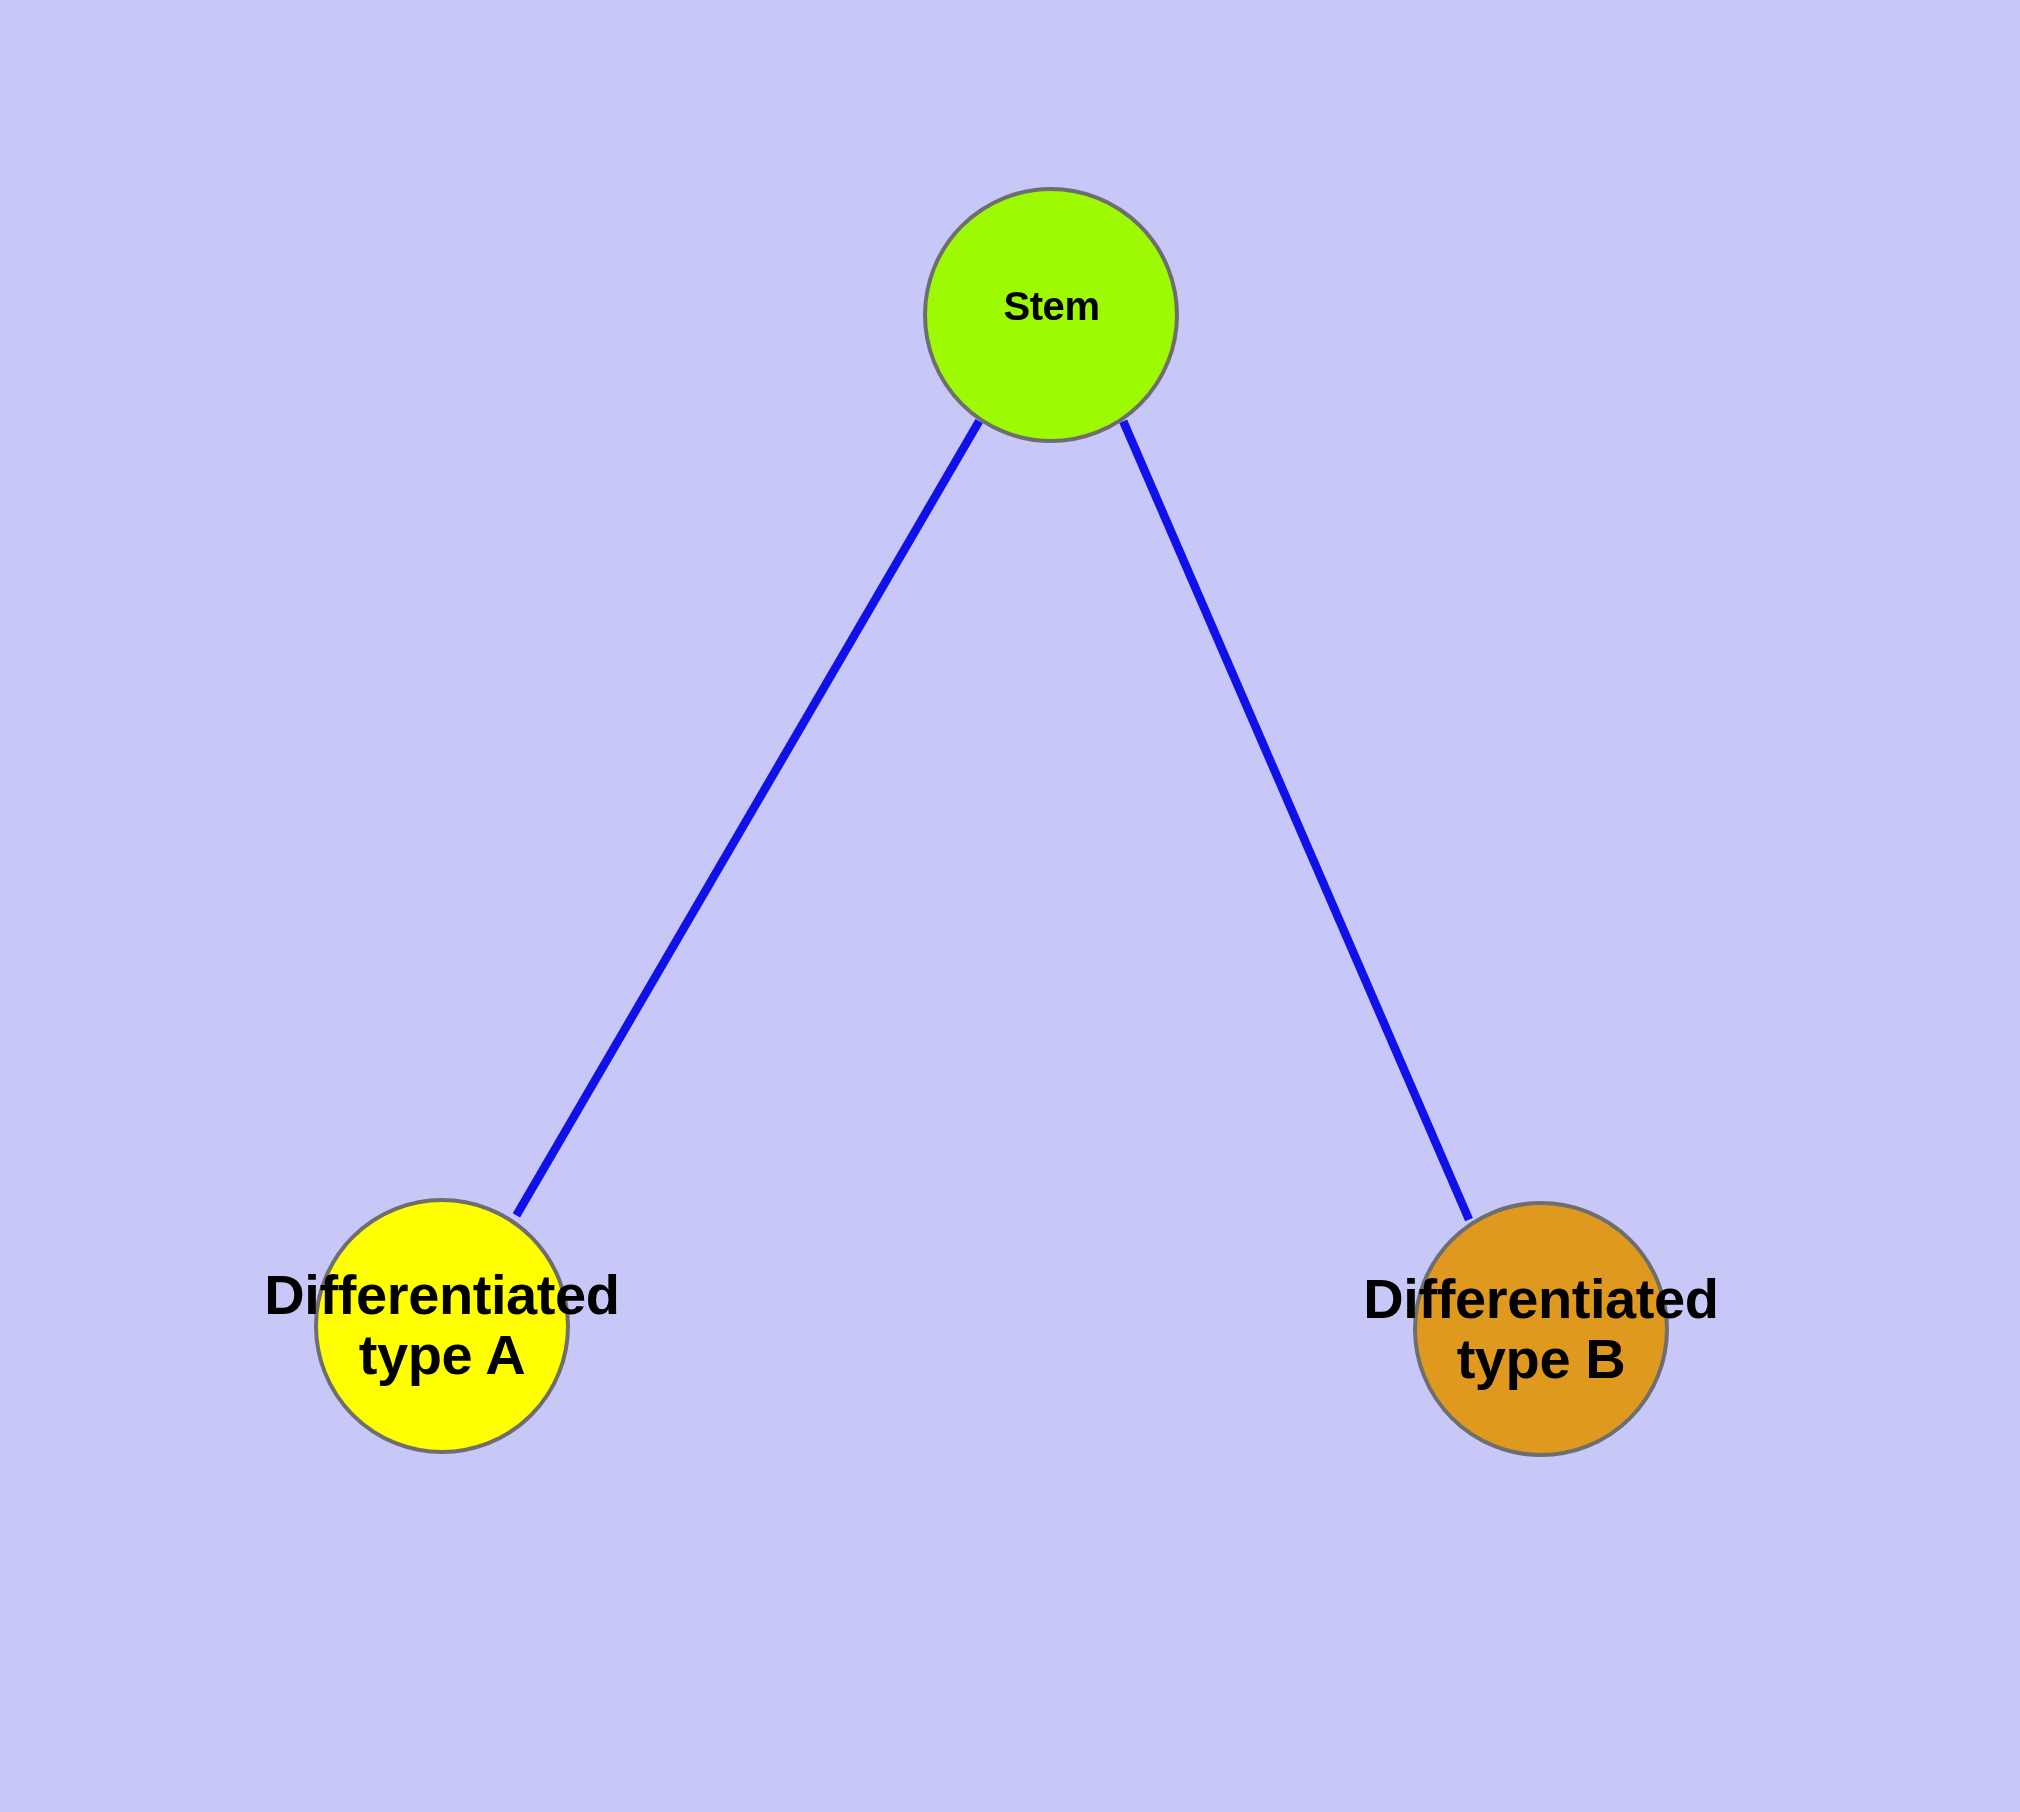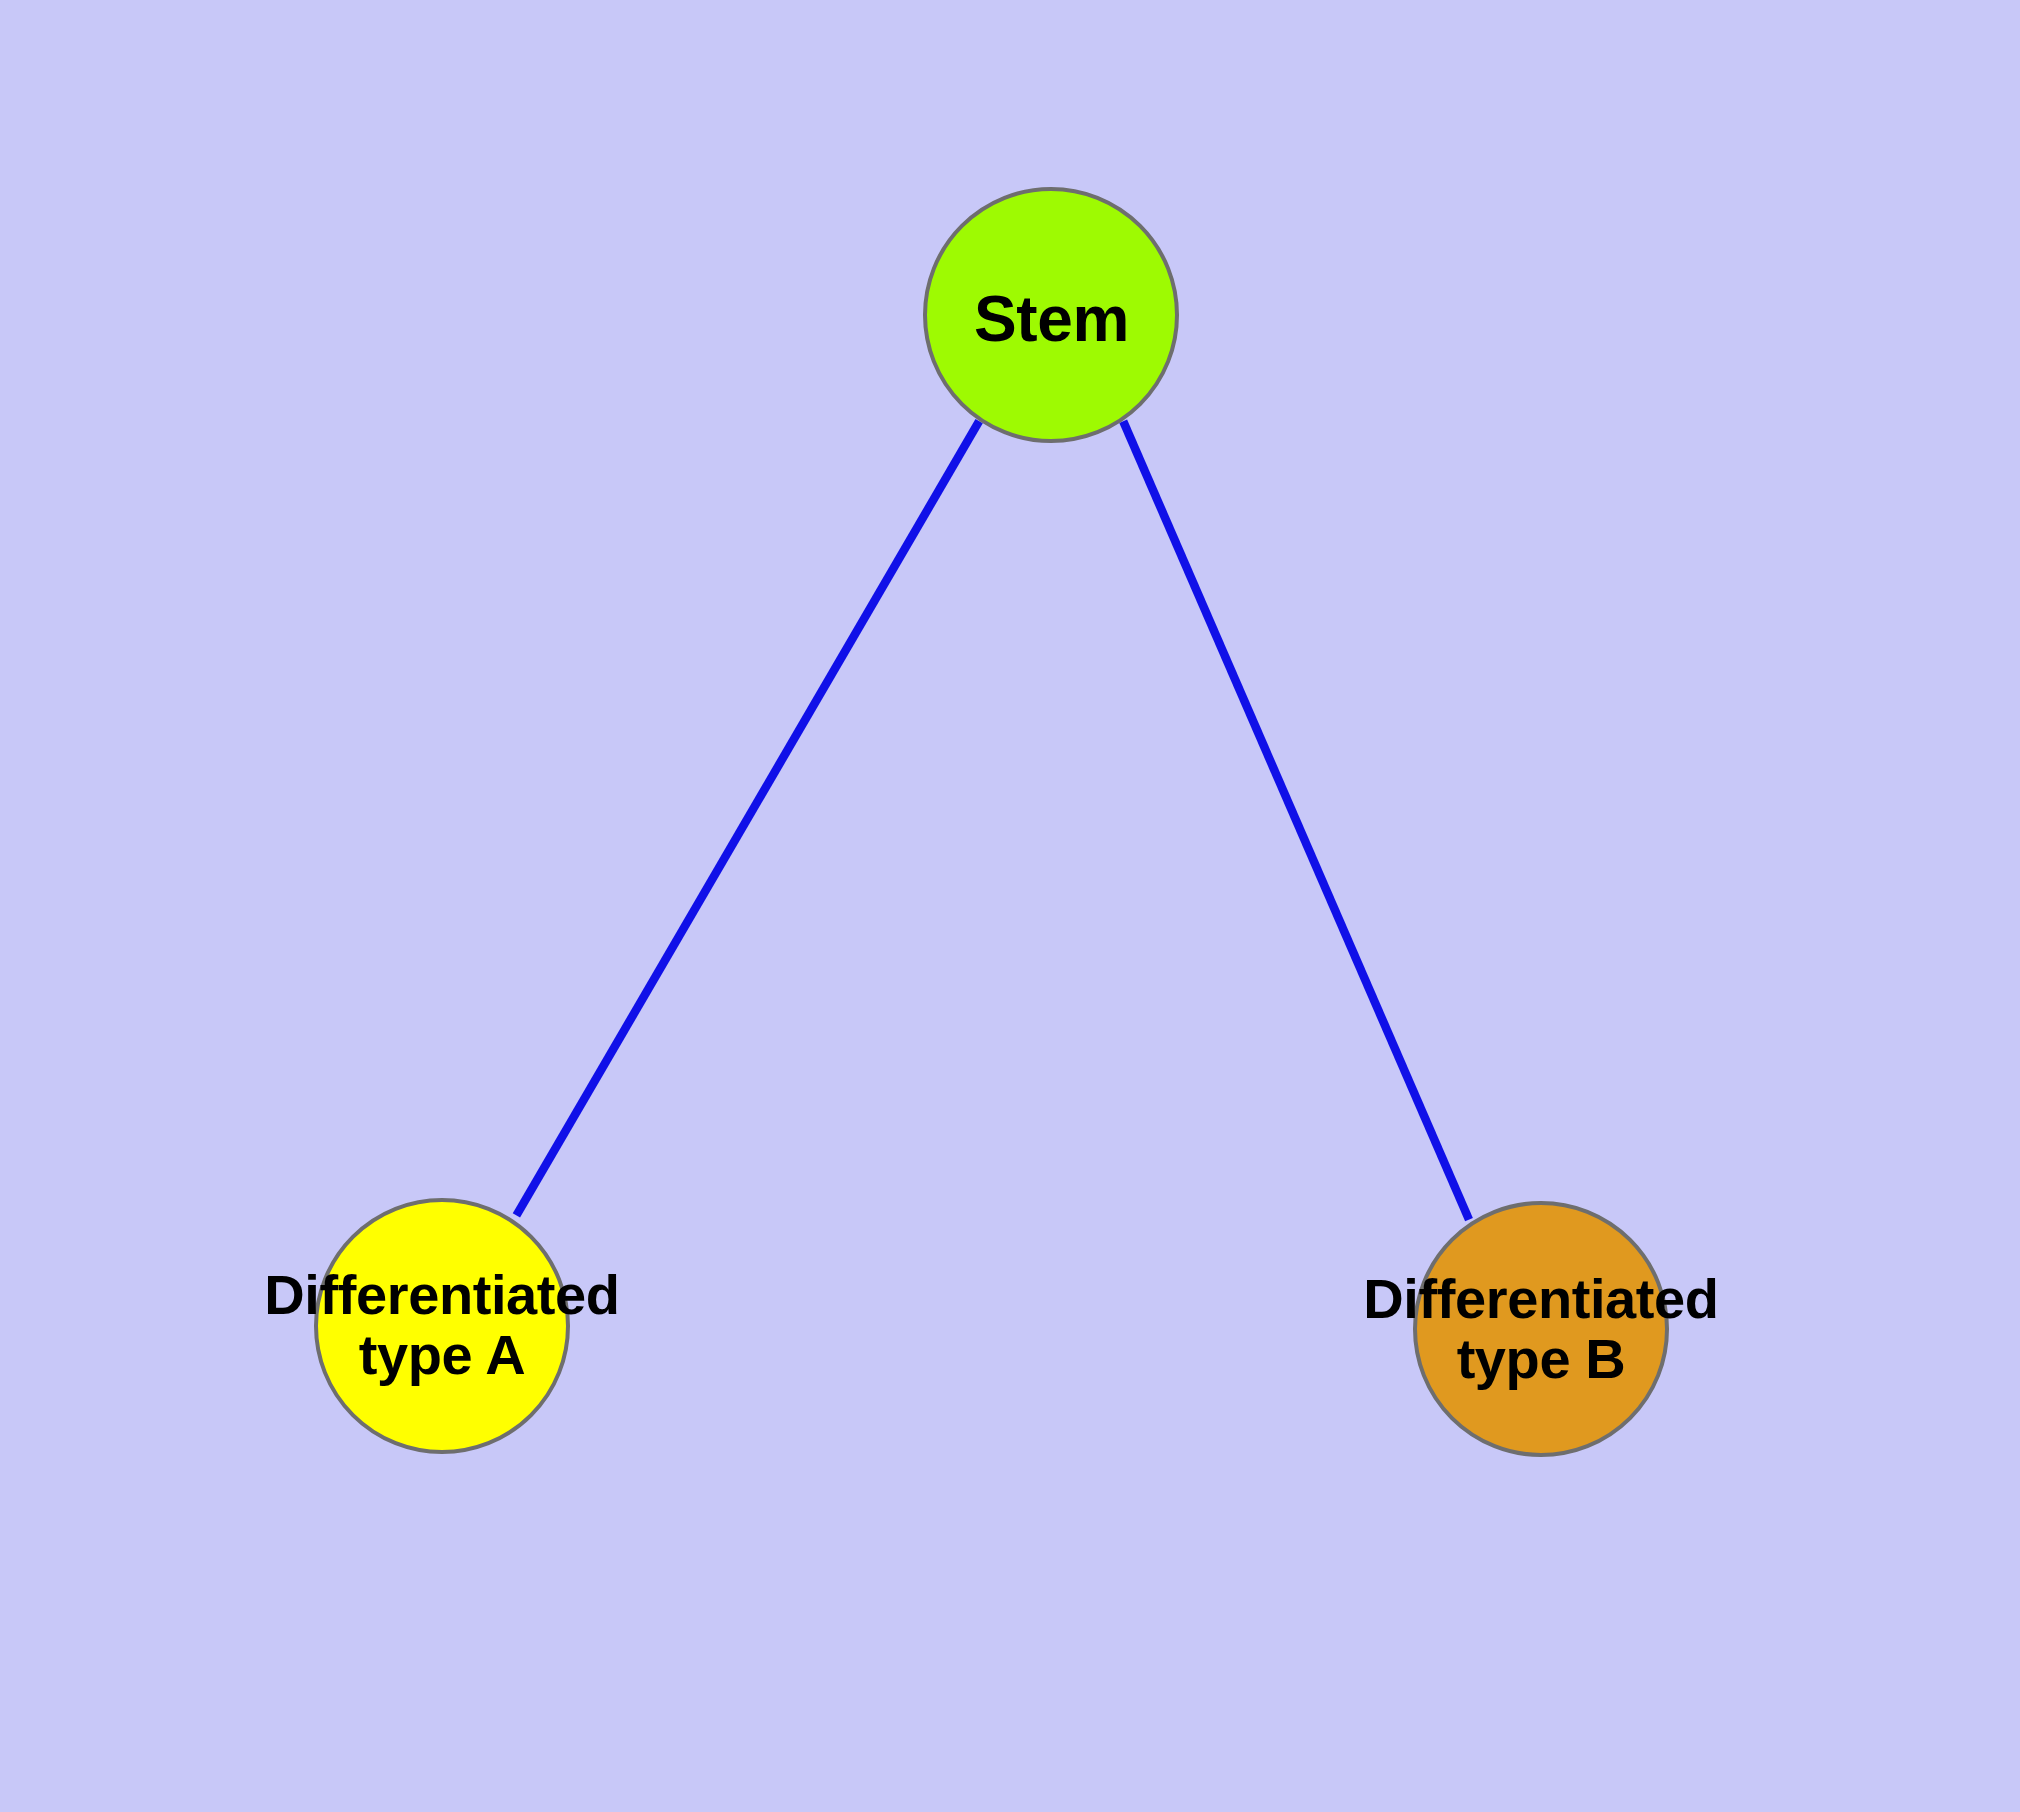--- a/index.html
+++ b/index.html
@@ -47,21 +47,21 @@
     left: 923px;
     top: 187px;
     width: 256px;
     height: 256px;
     background: #9efa02;
   }
   #label-stem {
     left: 797px;
     top: 286px;
     width: 509px;
-    font-size: 64px;
+    font-size: 40px;
   }
   #node-diff-a {
     left: 314px;
     top: 1198px;
     width: 256px;
     height: 256px;
     background: #ffff00;
   }
   #label-diff-a {
     left: 103px;

